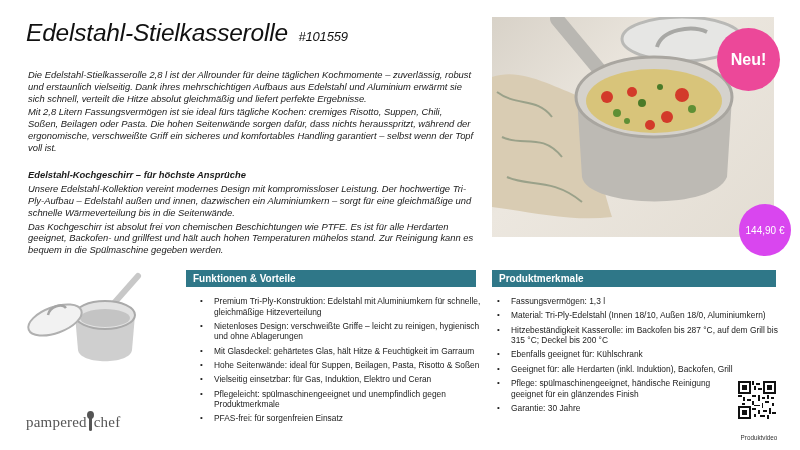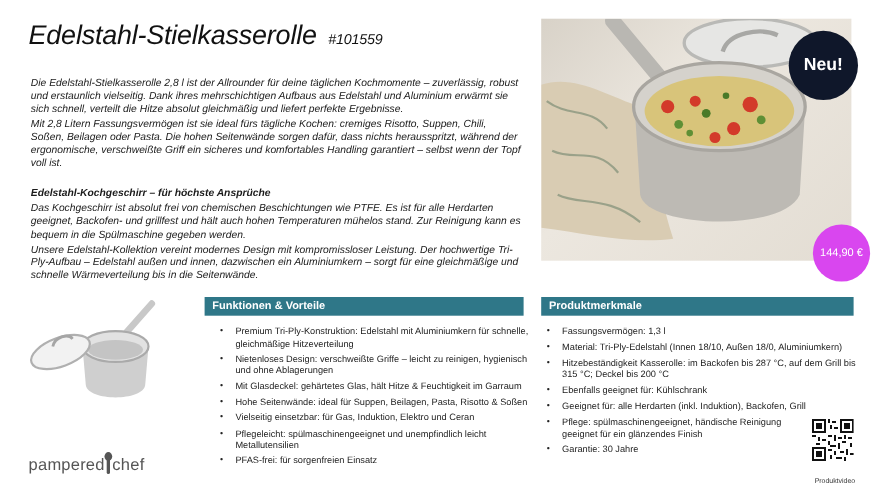--- a/index.html
+++ b/index.html
@@ -11,28 +11,28 @@
 
   .desc { position:absolute; left:26px; top:67px; width:450px; font-size:9.4px; line-height:11.8px; color:#1a1a1a; }
   .desc p { margin:2px;font-style:italic; }
   .desc .gap { height:11.8px; }
   .desc .subhead { font-weight:bold; }
 
   .hero { position:absolute; left:492px; top:17px; width:282px; height:220px; overflow:hidden;
           background:linear-gradient(135deg,#d8d2c8 0%,#ece7df 40%,#e3ddd3 100%); }
   .hero svg { position:absolute; left:0; top:0; }
   .badge-new { position:absolute; left:717px; top:28px; width:63px; height:63px; border-radius:50%;
-               background:#0f172a; color:#fff; font-weight:bold; font-size:16px;
+               background:#ec4899; color:#fff; font-weight:bold; font-size:16px;
                display:flex; align-items:center; justify-content:center; }
   .badge-price { position:absolute; left:739px; top:204px; width:52px; height:52px; border-radius:50%;
                  background:#d946ef; color:#fff; font-size:10px;
                  display:flex; align-items:center; justify-content:center;text-align:center; }
 
   .product-img { position:absolute; left:20px; top:270px; width:130px; height:100px; }
-  .logo { position:absolute; left:26px; top:413px; font-family:Liberation Sans, sans-serif; font-size:15px; color:#555; letter-spacing:0.2px; white-space:nowrap; }
+  .logo { position:absolute; left:26px; top:413px; font-family:Liberation Serif, serif; font-size:15px; color:#555; letter-spacing:0.2px; white-space:nowrap; }
   .logo .spoon { display:inline-block; width:3px; height:18px; background:#555; border-radius:2px; margin:0 2px; vertical-align:-4px; position:relative; }
   .logo .spoon::before { content:""; position:absolute; left:-2px; top:-2px; width:7px; height:8px; border-radius:50%; background:#555; }
 
   .section-head { position:absolute; height:17px; background:#2f7788; color:#fff; font-weight:bold;
                   font-size:10px; line-height:17px; padding-left:7px; }
   .sh-left { left:186px; top:270px; width:290px; }
   .sh-right { left:492px; top:270px; width:284px; }
 
   ul.bullets { position:absolute; list-style:none; font-size:8.4px; line-height:10.6px; color:#222; }
   ul.bullets li { position:relative; padding-left:17px; margin-bottom:3.7px; }
@@ -50,22 +50,22 @@
 <h1 class="title">
   <span>Edelstahl-Stielkasserolle</span>
   <span class="sku">#101559</span>
 </h1>
 
 <div class="desc">
   <p>Die Edelstahl-Stielkasserolle 2,8 l ist der Allrounder für deine täglichen Kochmomente – zuverlässig, robust und erstaunlich vielseitig. Dank ihres mehrschichtigen Aufbaus aus Edelstahl und Aluminium erwärmt sie sich schnell, verteilt die Hitze absolut gleichmäßig und liefert perfekte Ergebnisse.</p>
   <p>Mit 2,8 Litern Fassungsvermögen ist sie ideal fürs tägliche Kochen: cremiges Risotto, Suppen, Chili, Soßen, Beilagen oder Pasta. Die hohen Seitenwände sorgen dafür, dass nichts herausspritzt, während der ergonomische, verschweißte Griff ein sicheres und komfortables Handling garantiert – selbst wenn der Topf voll ist.</p>
   <div class="gap"></div>
   <p class="subhead">Edelstahl-Kochgeschirr – für höchste Ansprüche</p>
+  <p>Unsere Edelstahl-Kollektion vereint modernes Design mit kompromissloser Leistung. Der hochwertige Tri-Ply-Aufbau – Edelstahl außen und innen, dazwischen ein Aluminiumkern – sorgt für eine gleichmäßige und schnelle Wärmeverteilung bis in die Seitenwände.</p>
   <p>Das Kochgeschirr ist absolut frei von chemischen Beschichtungen wie PTFE. Es ist für alle Herdarten geeignet, Backofen- und grillfest und hält auch hohen Temperaturen mühelos stand. Zur Reinigung kann es bequem in die Spülmaschine gegeben werden.</p>
-  <p>Unsere Edelstahl-Kollektion vereint modernes Design mit kompromissloser Leistung. Der hochwertige Tri-Ply-Aufbau – Edelstahl außen und innen, dazwischen ein Aluminiumkern – sorgt für eine gleichmäßige und schnelle Wärmeverteilung bis in die Seitenwände.</p>
 </div>
 
 <div class="hero">
   <svg width="282" height="220" viewBox="0 0 282 220">
 
     <path d="M0,60 C30,50 60,70 90,80 C100,120 110,170 120,200 C80,205 40,195 0,190 Z" fill="#d9ccb3"></path>
     <path d="M5,75 C25,90 45,80 60,100 M10,120 C30,130 50,115 70,140 M15,160 C35,170 60,160 90,185" stroke="#7f8f78" stroke-width="2" fill="none" opacity="0.7"></path>
 
     <ellipse cx="190" cy="22" rx="60" ry="22" fill="#e6e6e4" stroke="#b9b9b6" stroke-width="3"></ellipse>
     <path d="M165,30 C170,12 200,8 215,15" stroke="#a8a8a5" stroke-width="4" fill="none"></path>
@@ -104,21 +104,21 @@
   <span>pampered</span><span class="spoon"></span><span>chef</span>
 </div>
 
 <div class="section-head sh-left">Funktionen &amp; Vorteile</div>
 <ul class="bullets ul-left">
   <li>Premium Tri-Ply-Konstruktion: Edelstahl mit Aluminiumkern für schnelle, gleichmäßige Hitzeverteilung</li>
   <li>Nietenloses Design: verschweißte Griffe – leicht zu reinigen, hygienisch und ohne Ablagerungen</li>
   <li>Mit Glasdeckel: gehärtetes Glas, hält Hitze &amp; Feuchtigkeit im Garraum</li>
   <li>Hohe Seitenwände: ideal für Suppen, Beilagen, Pasta, Risotto &amp; Soßen</li>
   <li>Vielseitig einsetzbar: für Gas, Induktion, Elektro und Ceran</li>
-  <li>Pflegeleicht: spülmaschinengeeignet und unempfindlich leicht Metallutensilien</li>
+  <li>Pflegeleicht: spülmaschinengeeignet und unempfindlich gegen Produktmerkmale</li>
   <li>PFAS-frei: für sorgenfreien Einsatz</li>
 </ul>
 
 <div class="section-head sh-right">Produktmerkmale</div>
 <ul class="bullets ul-right">
   <li>Fassungsvermögen: 1,3 l</li>
   <li>Material: Tri-Ply-Edelstahl (Innen 18/10, Außen 18/0, Aluminiumkern)</li>
   <li>Hitzebeständigkeit Kasserolle: im Backofen bis 287 °C, auf dem Grill bis 315 °C; Deckel bis 200 °C</li>
   <li>Ebenfalls geeignet für: Kühlschrank</li>
   <li>Geeignet für: alle Herdarten (inkl. Induktion), Backofen, Grill</li>

